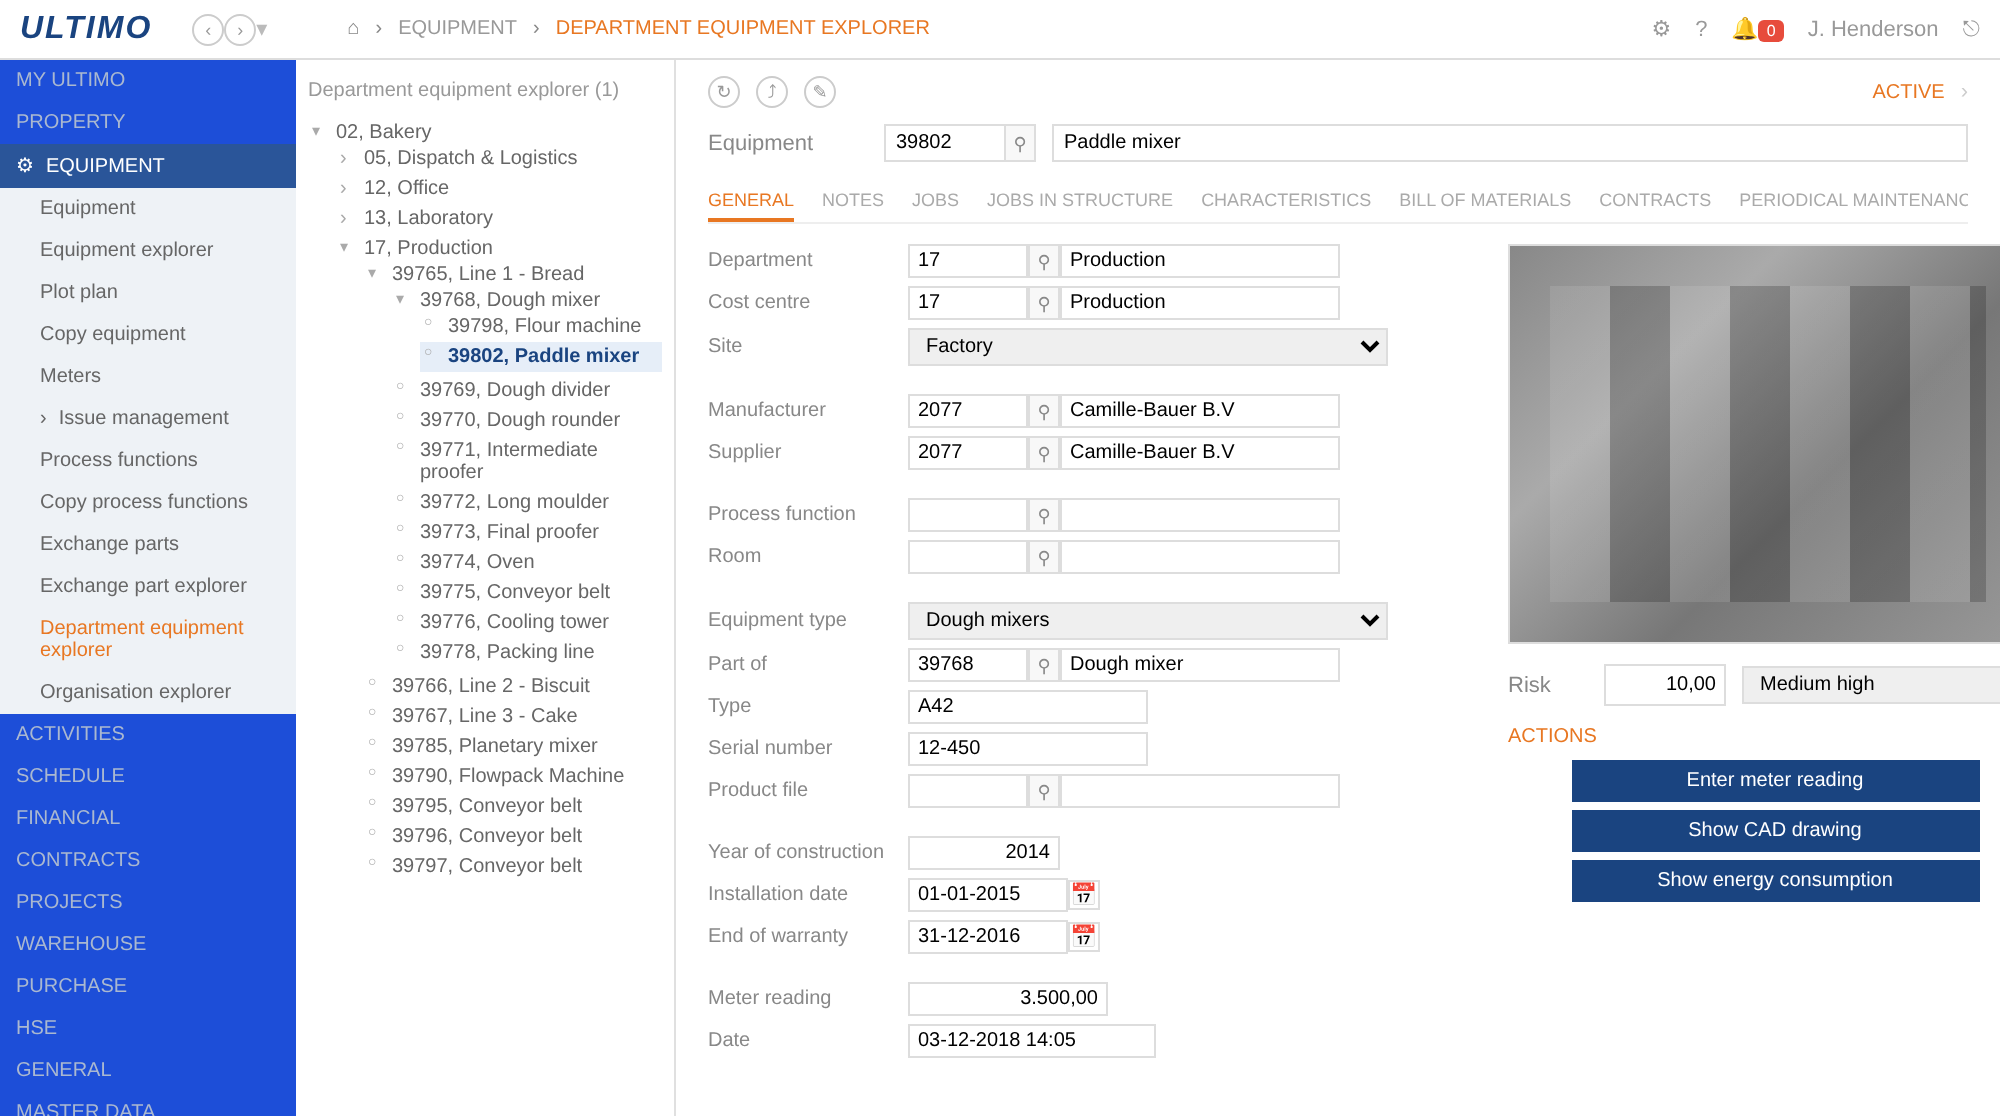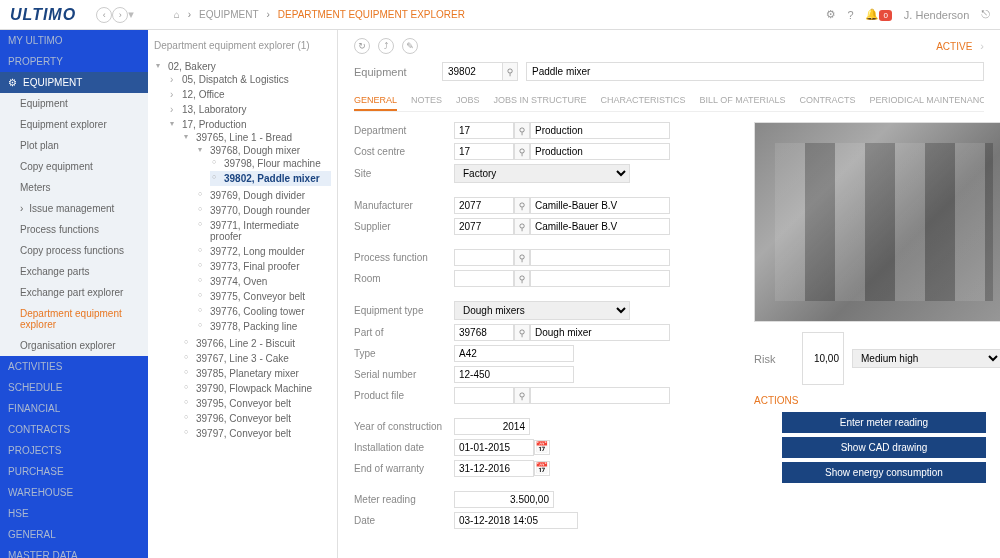--- a/index.html
+++ b/index.html
@@ -49,30 +49,30 @@
 .tabs { display: flex; gap: 14px; border-bottom: 1px solid #eee; margin-bottom: 10px; font-size: 9px; color: #aaa; overflow: hidden; white-space: nowrap; }
 .tabs .tab { padding: 4px 0; cursor: pointer; }
 .tabs .tab.active { color: #e87722; border-bottom: 2px solid #e87722; }
 
 .form-grid { display: grid; grid-template-columns: 380px 1fr; gap: 20px; }
 .form-left .frow { display: flex; align-items: center; margin-bottom: 4px; }
 .form-left .frow .flabel { width: 100px; color: #888; font-size: 10px; }
 .form-left .frow input { border: 1px solid #ddd; padding: 2px 4px; font-size: 10px; width: 60px; }
 .form-left .frow input.wide { width: 120px; }
 .form-left .frow input.desc { width: 140px; }
-.form-left .frow select { border: 1px solid #ddd; padding: 2px 4px; font-size: 10px; width: 176px; }
+.form-left .frow select { border: 1px solid #ddd; padding: 2px 4px; font-size: 10px; width: 240px; }
 .form-left .gap { height: 10px; }
 
 .image-box { width: 260px; height: 200px; border: 1px solid #ddd; background: linear-gradient(135deg, #888 0%, #aaa 30%, #777 60%, #999 100%); position: relative; }
 .image-box::after { content: ''; position: absolute; inset: 20px; background: repeating-linear-gradient(90deg, rgba(255,255,255,0.1) 0 30px, rgba(0,0,0,0.2) 30px 60px); }
 
 .right-col { display: flex; flex-direction: column; }
 .risk-row { display: flex; align-items: center; gap: 8px; margin-top: 10px; }
 .risk-row .flabel { width: 40px; color: #888; }
-.risk-row input { border: 1px solid #ddd; padding: 20px 4px; font-size: 10px; width: 42px; text-align: right; }
+.risk-row input { border: 1px solid #ddd; padding: 4px 4px; font-size: 10px; width: 61px; text-align: right; }
 .risk-row select { border: 1px solid #ddd; padding: 2px 4px; font-size: 10px; width: 150px; }
 
 .actions-label { color: #e87722; font-size: 10px; margin-top: 10px; }
 .action-buttons { display: flex; flex-direction: column; gap: 4px; margin-top: 6px; align-items: center; }
 .action-buttons button { background: #1a4480; color: #fff; border: none; padding: 5px 20px; font-size: 10px; cursor: pointer; width: 204px; }
 
 .lookup { display: inline-flex; }
 .lookup input { border-right: none; }
 .lookup .lbtn { border: 1px solid #ddd; background: #f8f8f8; width: 16px; display: flex; align-items: center; justify-content: center; font-size: 9px; color: #888; cursor: pointer; }
 
@@ -121,22 +121,22 @@
     <div class="item sub">Exchange parts</div>
     <div class="item sub">Exchange part explorer</div>
     <div class="item sub active">Department equipment explorer</div>
     <div class="item sub">Organisation explorer</div>
   </div>
   <div class="item top">ACTIVITIES</div>
   <div class="item top">SCHEDULE</div>
   <div class="item top">FINANCIAL</div>
   <div class="item top">CONTRACTS</div>
   <div class="item top">PROJECTS</div>
+  <div class="item top">WAREHOUSE</div>
   <div class="item top">PURCHASE</div>
-  <div class="item top">WAREHOUSE</div>
   <div class="item top">HSE</div>
   <div class="item top">GENERAL</div>
   <div class="item top">MASTER DATA</div>
 
 </div>
 
 <div class="main">
 
   <div class="tree-panel">
     <div class="title">Department equipment explorer (1)</div>

